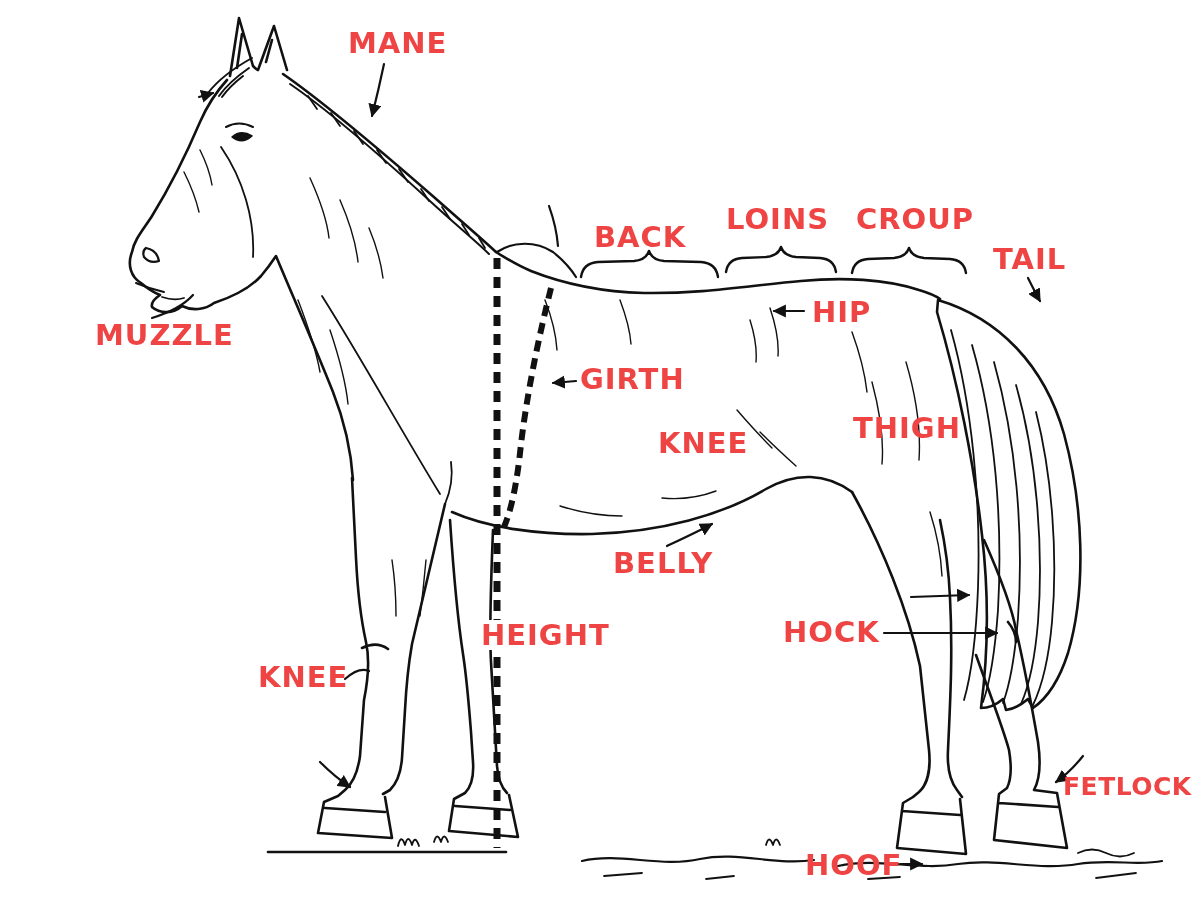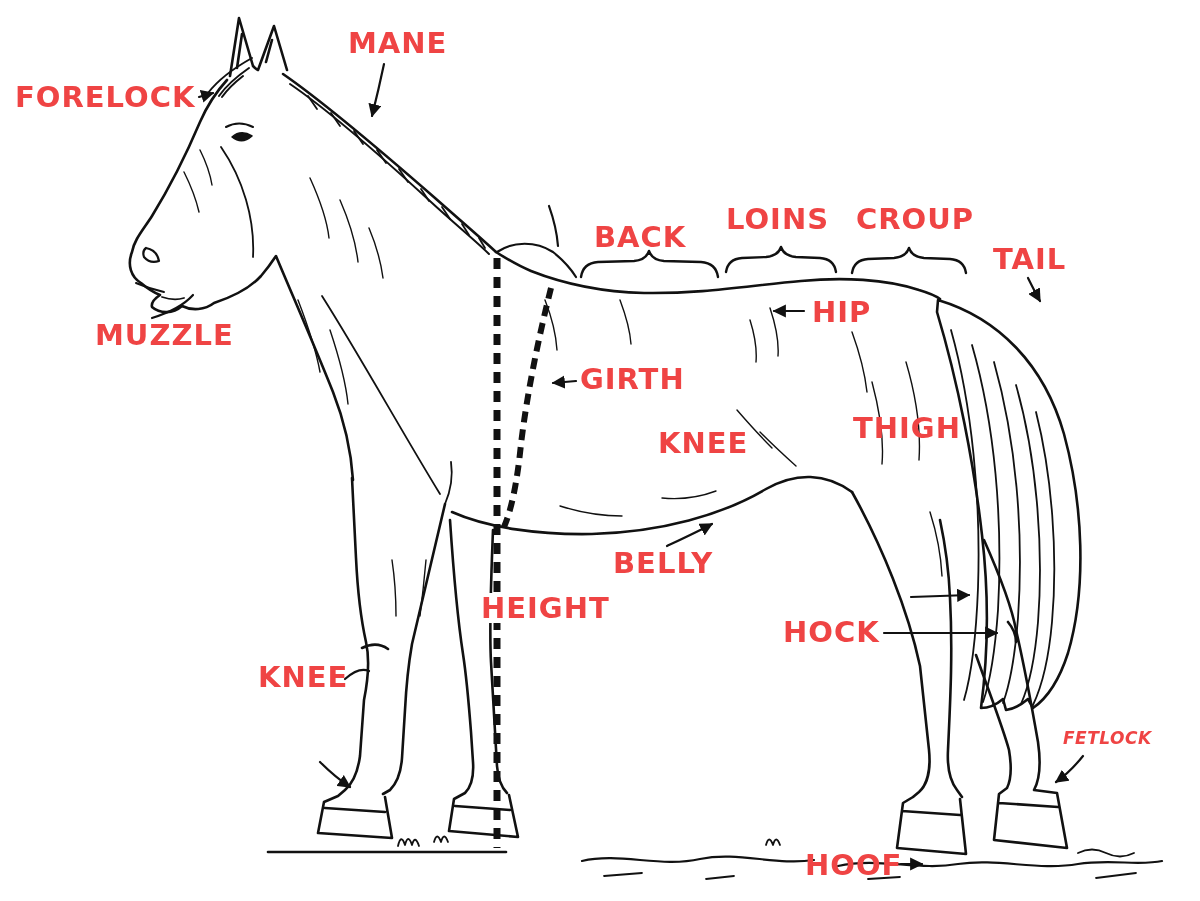--- a/index.html
+++ b/index.html
@@ -14,26 +14,26 @@
   .label{
     position:absolute;
     font-weight:700;
     font-size:29px;
     letter-spacing:1px;
     color:#ef4444;
     white-space:nowrap;
     line-height:1.05;
   }
   .label.hand{
-    font-style:italic;
     font-weight:600;
-    font-size:17px;
+    font-size:25px;
     letter-spacing:0.5px;
+    margin-top:44px;
   }
-  .label.on-line{background:#fff;padding:0 3px;}
+  .label.on-line{background:#fff;padding:0 3px;margin-top:27px;}
 </style>
 </head>
 <body>
 
 <div class="stage">
 
   <svg width="1200" height="901" viewBox="0 0 1200 901" fill="none" stroke="#111" stroke-linecap="round" stroke-linejoin="round">
     <defs>
       <marker id="arrow" viewBox="0 0 10 10" refX="9" refY="5" markerWidth="6" markerHeight="6" orient="auto-start-reverse">
         <path d="M0,0 L10,5 L0,10 z" fill="#111" stroke="none"></path>
@@ -144,21 +144,20 @@
       <path stroke-width="1.8" d="M 398,846 Q 401,833 405,845 Q 408,833 412,845 Q 415,834 419,846
            M 434,842 Q 437,831 441,842 Q 444,831 448,842
            M 766,845 Q 769,834 773,845 Q 776,834 780,845"></path>
       <path d="M 582,861 C 620,852 660,868 700,859 C 738,851 776,866 814,860"></path>
       <path d="M 838,866 C 878,857 918,871 958,864 C 998,858 1038,871 1078,864 C 1110,859 1140,866 1162,861"></path>
       <path stroke-width="1.8" d="M 1078,853 Q 1092,846 1106,853 Q 1120,860 1134,853"></path>
       <path stroke-width="1.8" d="M 604,876 L 642,873 M 706,879 L 734,876 M 1096,878 L 1136,873 M 868,879 L 900,877"></path>
     </g>
   </svg>
 
-  <div class="label" style="left:15px;top:82px">FORELOCK</div>
   <div class="label" style="left:348px;top:28px">MANE</div>
   <div class="label" style="left:594px;top:222px">BACK</div>
   <div class="label" style="left:726px;top:204px">LOINS</div>
   <div class="label" style="left:856px;top:204px">CROUP</div>
   <div class="label" style="left:993px;top:244px">TAIL</div>
   <div class="label" style="left:812px;top:297px">HIP</div>
   <div class="label" style="left:95px;top:320px">MUZZLE</div>
   <div class="label" style="left:580px;top:364px">GIRTH</div>
   <div class="label" style="left:658px;top:428px">KNEE</div>
   <div class="label" style="left:853px;top:413px">THIGH</div>

